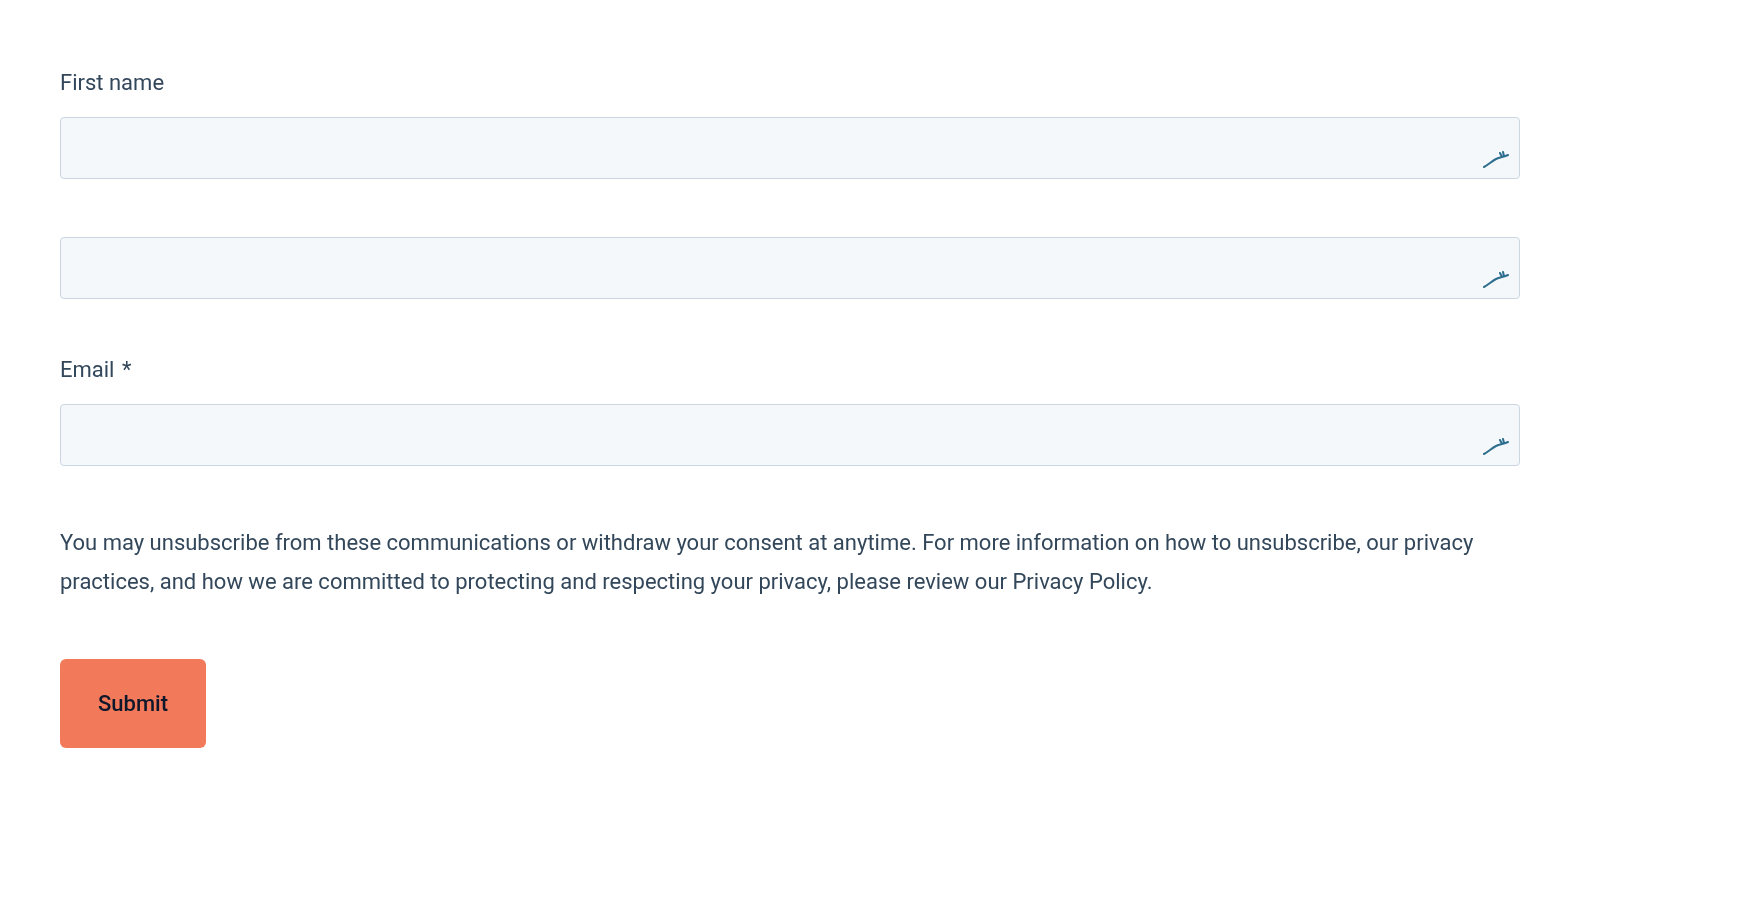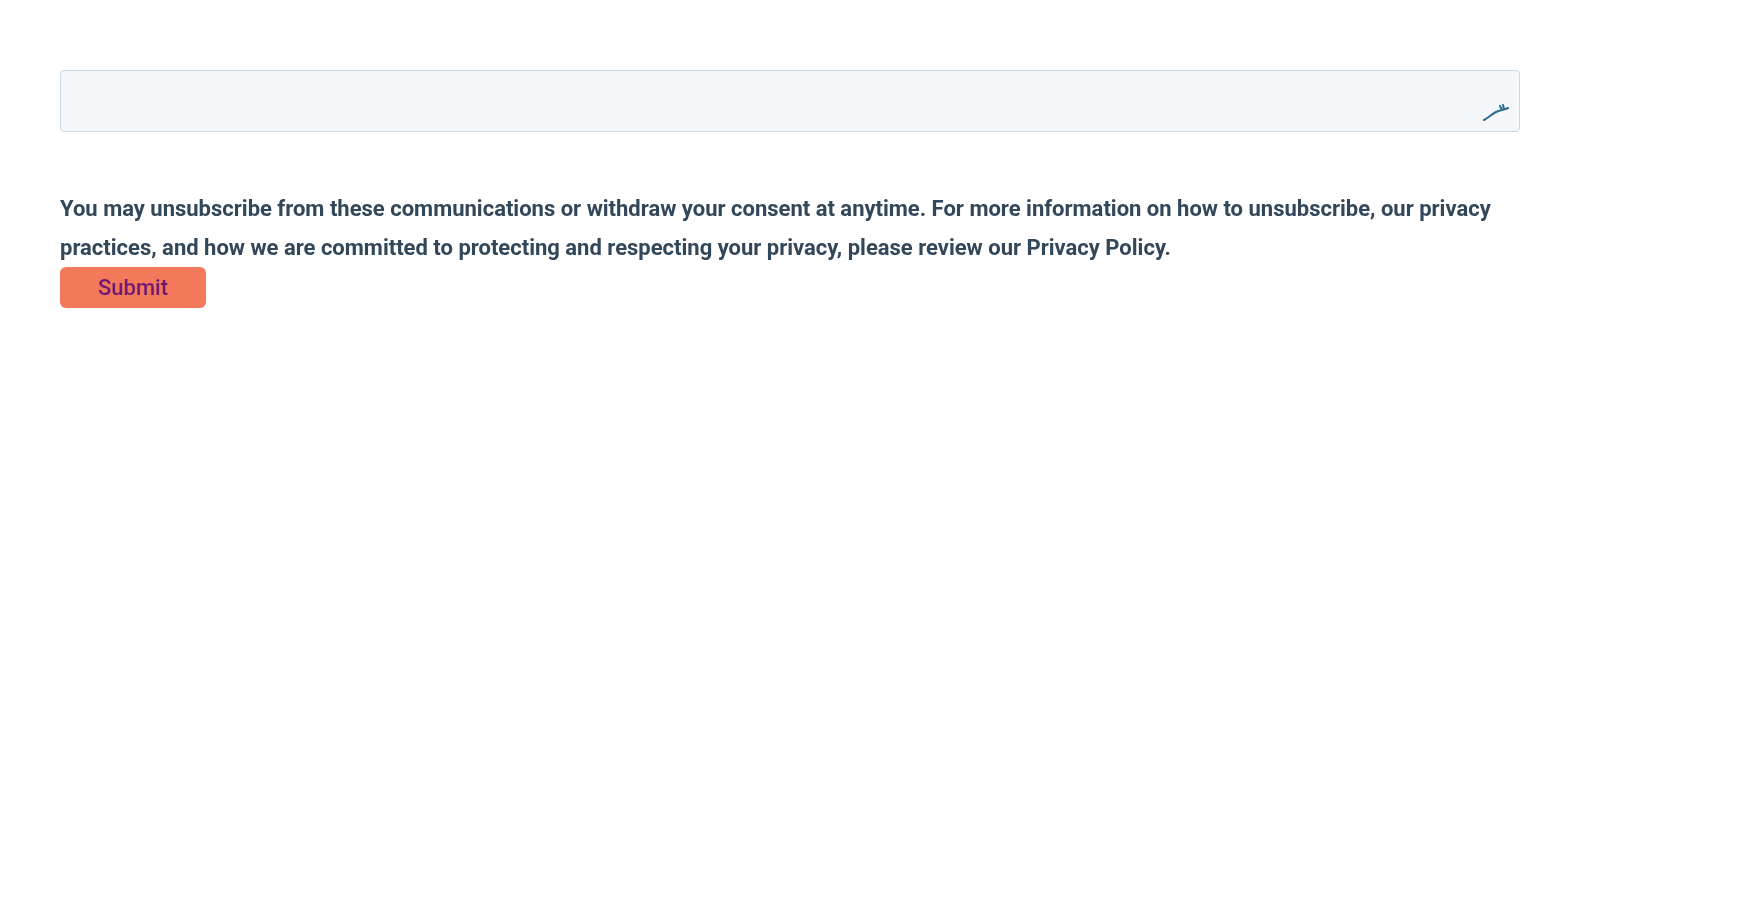--- a/index.html
+++ b/index.html
@@ -47,52 +47,80 @@
       bottom: 8px;
       width: 28px;
       height: 20px;
       pointer-events: none;
     }
     .privacy-text {
       font-size: 22px;
       line-height: 1.75;
       color: #33475b;
       margin-top: 8px;
-      font-weight: 700;
+      margin-bottom: 58px;
+      font-weight: 400;
     }
     .submit-button {
       background-color: #f2795a;
-      color: #701a75;
+      color: #0f172a;
       border: none;
       border-radius: 6px;
-      padding: 8px 38px;
+      padding: 32px 38px;
       font-size: 22px;
       font-weight: 500;
       cursor: pointer;
       font-family: inherit;
     }
     .required-asterisk {
       margin-left: 2px;
     }
   </style>
 </head>
 <body>
 
 <div class="form-container">
 
+  <div class="form-group">
+    <label class="form-label">
+      <span>First name</span>
+    </label>
+    <div class="input-wrapper">
+      <input type="text" class="form-input" value="" style="">
+      <span class="input-icon">
+        <svg viewBox="0 0 28 20" fill="none" stroke="#2d6e8e" stroke-width="2" stroke-linecap="round" stroke-linejoin="round">
+          <path d="M2 16 C 6 14, 10 10, 14 8 C 18 6, 22 6, 26 4 M 20 6 L 18 2 M 22 5 L 21 1"></path>
+        </svg>
+      </span>
+    </div>
+  </div>
 
   <div class="form-group">
     <div class="input-wrapper">
       <input type="text" class="form-input" value="" style="">
       <span class="input-icon">
         <svg viewBox="0 0 28 20" fill="none" stroke="#2d6e8e" stroke-width="2" stroke-linecap="round" stroke-linejoin="round">
           <path d="M2 16 C 6 14, 10 10, 14 8 C 18 6, 22 6, 26 4 M 20 6 L 18 2 M 22 5 L 21 1"></path>
         </svg>
       </span>
     </div>
   </div>
 
+  <div class="form-group">
+    <label class="form-label">
+      <span>Email</span>
+      <span class="required-asterisk">*</span>
+    </label>
+    <div class="input-wrapper">
+      <input type="email" class="form-input" value="" style="">
+      <span class="input-icon">
+        <svg viewBox="0 0 28 20" fill="none" stroke="#2d6e8e" stroke-width="2" stroke-linecap="round" stroke-linejoin="round">
+          <path d="M2 16 C 6 14, 10 10, 14 8 C 18 6, 22 6, 26 4 M 20 6 L 18 2 M 22 5 L 21 1"></path>
+        </svg>
+      </span>
+    </div>
+  </div>
 
   <p class="privacy-text">You may unsubscribe from these communications or withdraw your consent at anytime. For more information on how to unsubscribe, our privacy practices, and how we are committed to protecting and respecting your privacy, please review our Privacy Policy.</p>
 
   <button class="submit-button">Submit</button>
 
 </div>
 
 </body></html>

